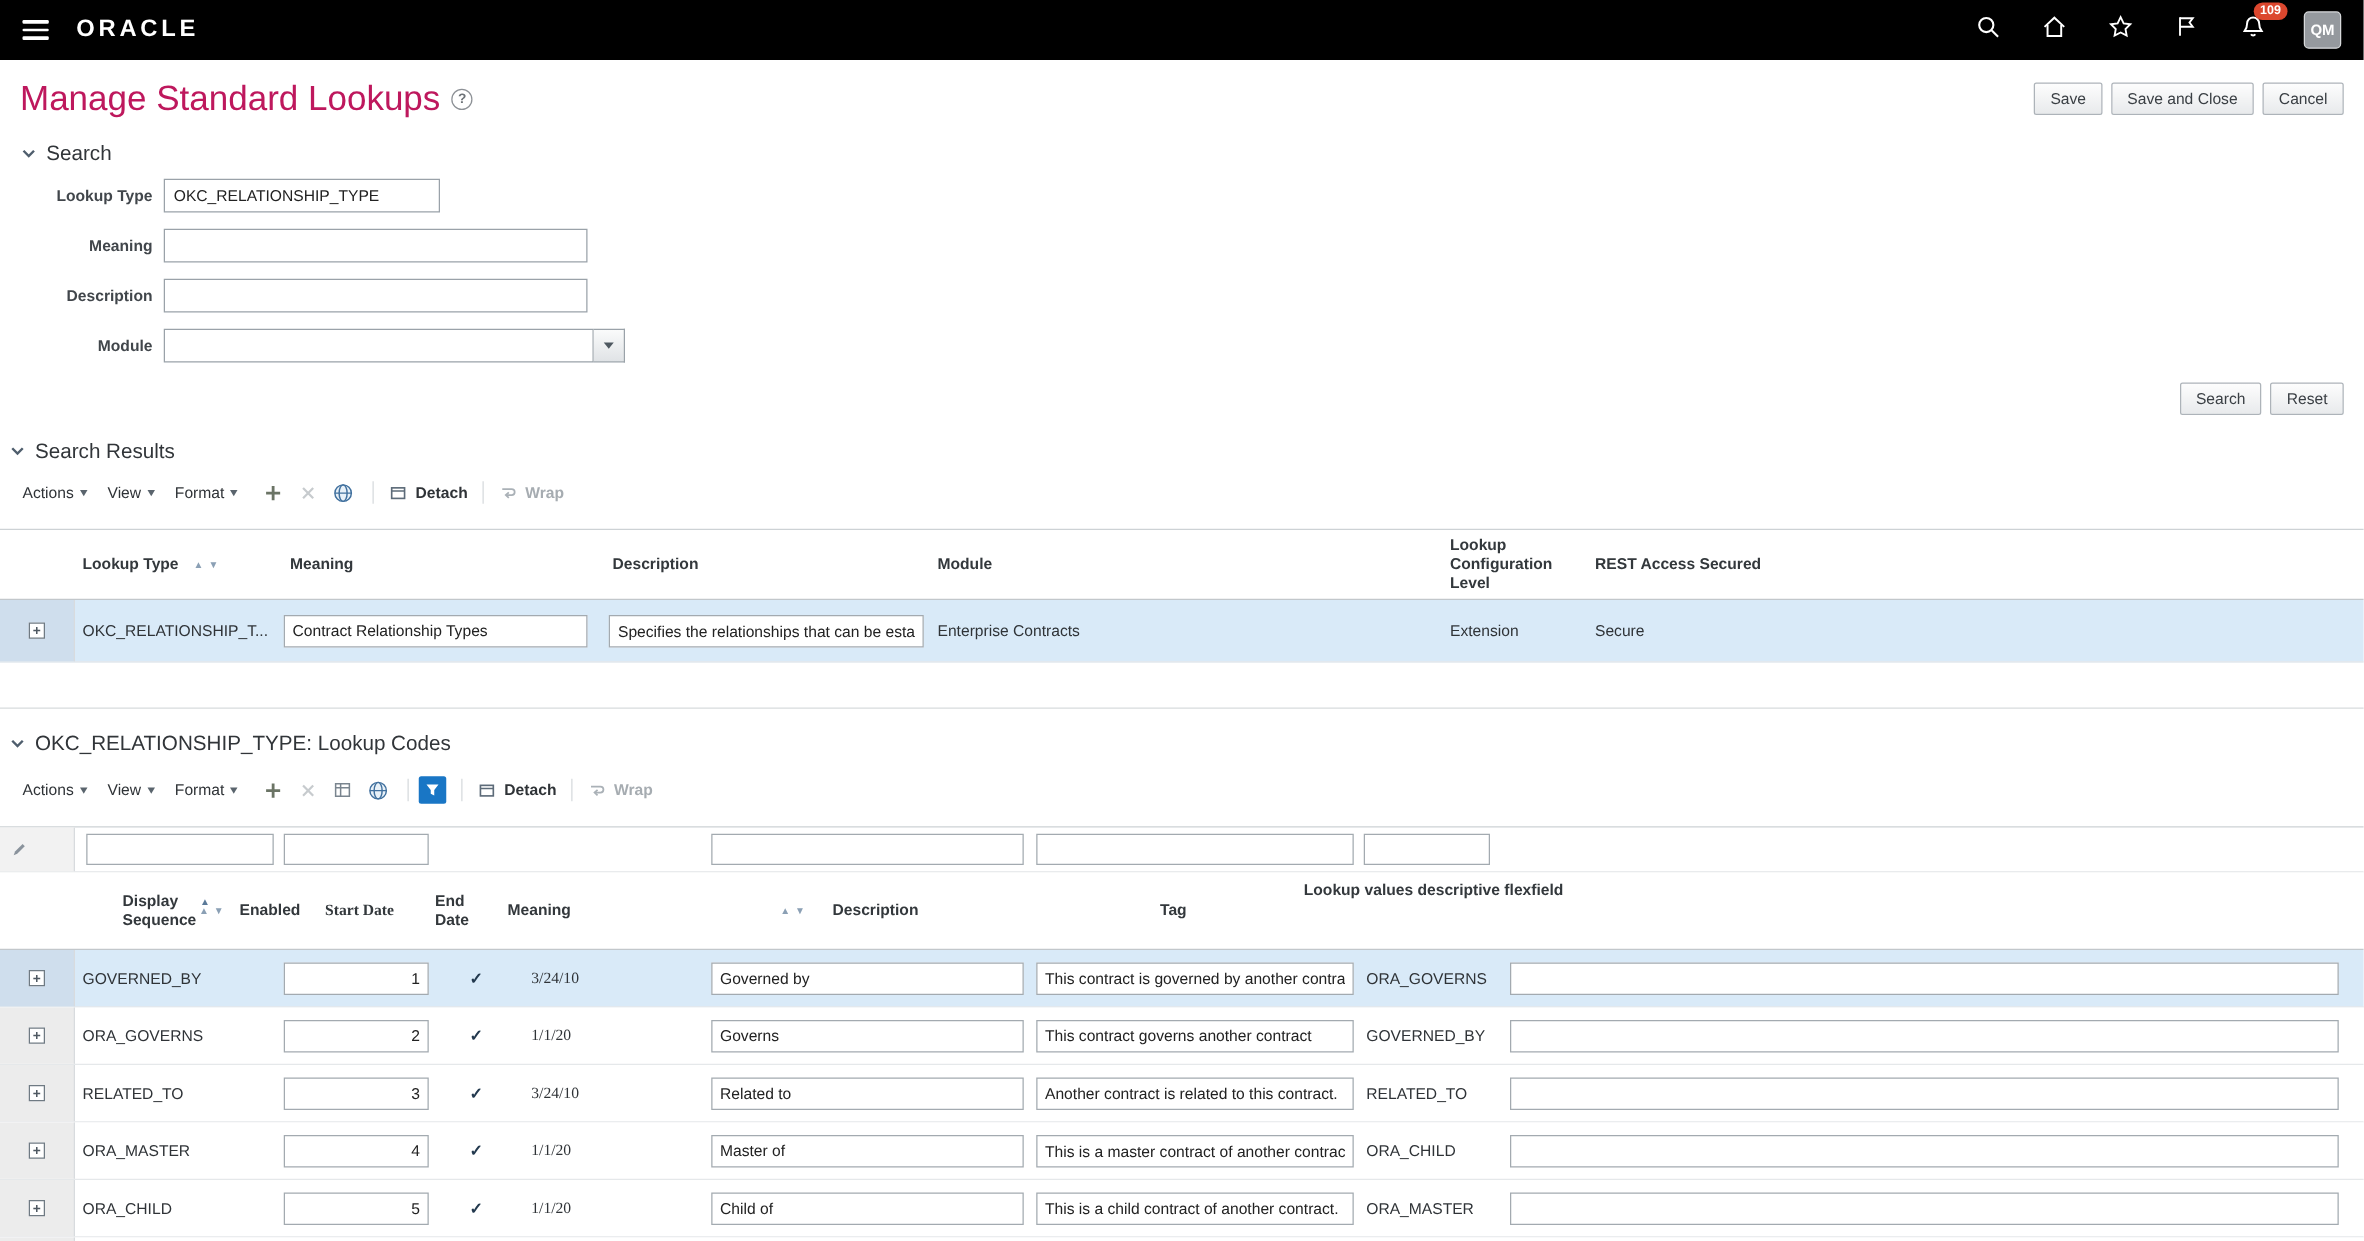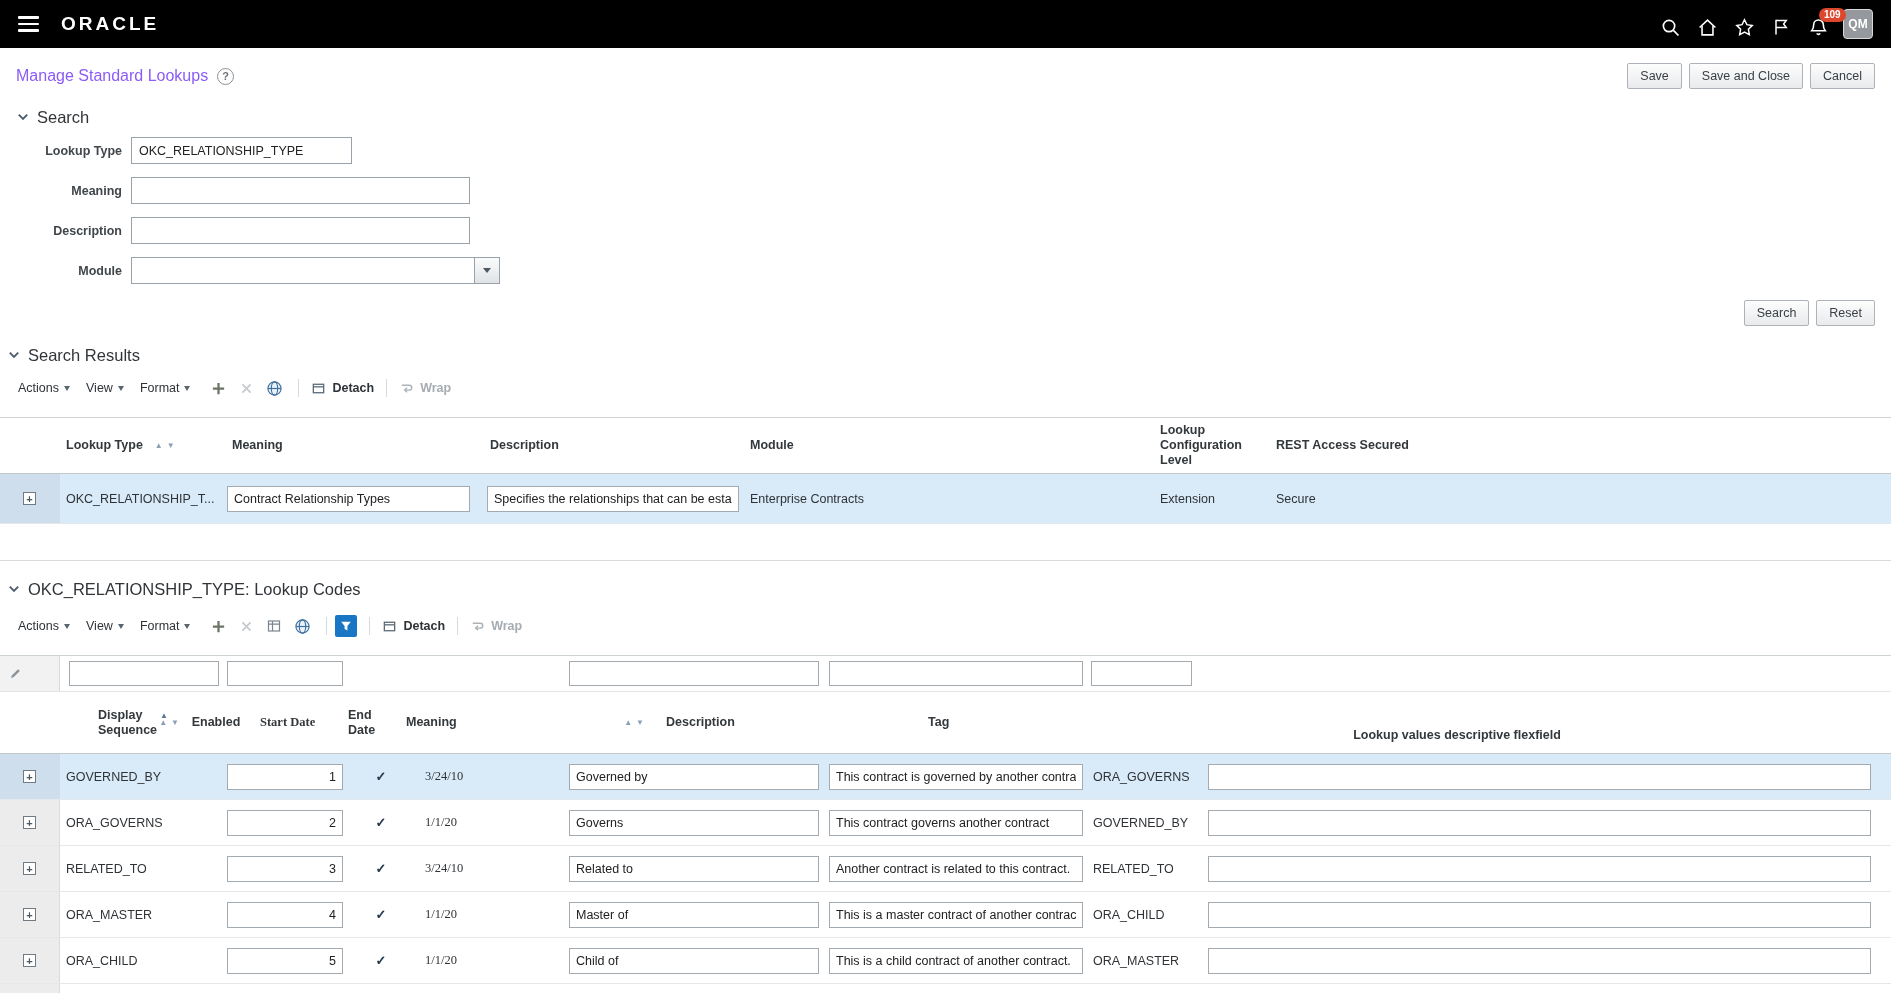--- a/index.html
+++ b/index.html
@@ -10,29 +10,29 @@
   }
   :root{
     --accent_blue:#1976c5; --selected_row:#d9eaf8; --badge_red:#dc472e; --topbar_bg:#000000;
   }
 
   
   .topbar { height:48px; background:var(--topbar_bg); display:flex; align-items:center; padding:0 18px; }
   .hamburger { display:inline-flex; flex-direction:column; gap:4px; width:21px; cursor:pointer; }
   .hamburger span { display:block; height:2.5px; background:#fff; border-radius:1px; }
   .brand { margin-left:22px; color:#fff; font-size:19px; font-weight:bold; letter-spacing:3px; }
-  .topbar-right { margin-left:auto; display:flex; align-items:flex-end; gap:13px; }
+  .topbar-right { margin-left:auto; display:flex; align-items:flex-start; gap:29px; }
   .tb-btn { width:24px; height:24px; display:flex; align-items:center; justify-content:center; cursor:pointer; position:relative; }
   .tb-btn svg { display:block; }
   .badge { position:absolute; top:-7px; left:13px; background:var(--badge_red); color:#fff; font-size:10px; font-weight:bold; border-radius:9px; padding:2px 5px; line-height:1; }
   .avatar { width:30px; height:30px; border-radius:4px; background:#95999e; border:1.5px solid #d7d9db; color:#fff; font-weight:bold; font-size:12px; display:flex; align-items:center; justify-content:center; cursor:pointer; }
 
   
   .page-hd { display:flex; align-items:center; padding:15px 16px 12px 16px; }
-  .page-title { font-size:16px; color:#8b5cf6; }
+  .page-title { font-size:28px; color:#be185d; }
   .help-icon { width:17px; height:17px; border:1.5px solid #8d9196; border-radius:50%; color:#6d7277; font-size:11px; font-weight:bold; display:inline-flex; align-items:center; justify-content:center; margin-left:9px; cursor:pointer; }
   .page-actions { margin-left:auto; display:flex; gap:7px; }
   .btn { font-family:inherit; font-size:12.5px; font-weight:normal; color:#3a3f44;
          background:linear-gradient(#fdfdfd,#e8eaec); border:1px solid #adb3b9; border-radius:2px;
          padding:5px 12px; cursor:pointer; }
 
   
   .sec-hd { display:flex; align-items:center; gap:8px; font-size:16.5px; color:#313539; height:32px; }
   .sec-hd.lvl1 { padding-left:17px; }
   .sec-hd.lvl0 { padding-left:8px; }
@@ -111,21 +111,21 @@
   .th.cc-end .hlabel { width:34px; }
   .cc-meaning { width:262px; padding-left:14px; }
   .cc-meaning .cell-input { width:250px; margin-left:-2px; }
   .th.cc-meaning .sort-pair { margin-left:auto; margin-right:10px; }
   .cc-desc { width:262px; padding-left:12px; }
   .cc-desc .cell-input { width:254px; margin-left:-2px; }
   .cc-tag { width:118px; padding-left:12px; }
   .cc-dff { flex:1; padding-left:9px; padding-right:20px; }
   .cc-dff .cell-input { width:100%; }
   .th.cc-dff { flex-direction:column; align-items:stretch; justify-content:flex-start; padding-top:7px; cursor:default; }
-  .dff-group { text-align:center; font-weight:bold;margin-top:29px; }
+  .dff-group { font-weight:bold; }
   .dff-sub { margin-top:9px; font-weight:bold; }
   .td { color:#2f3337; }
 </style>
 </head>
 <body>
 
 <div class="topbar">
   <span class="hamburger">
       <span></span>
       <span></span>

